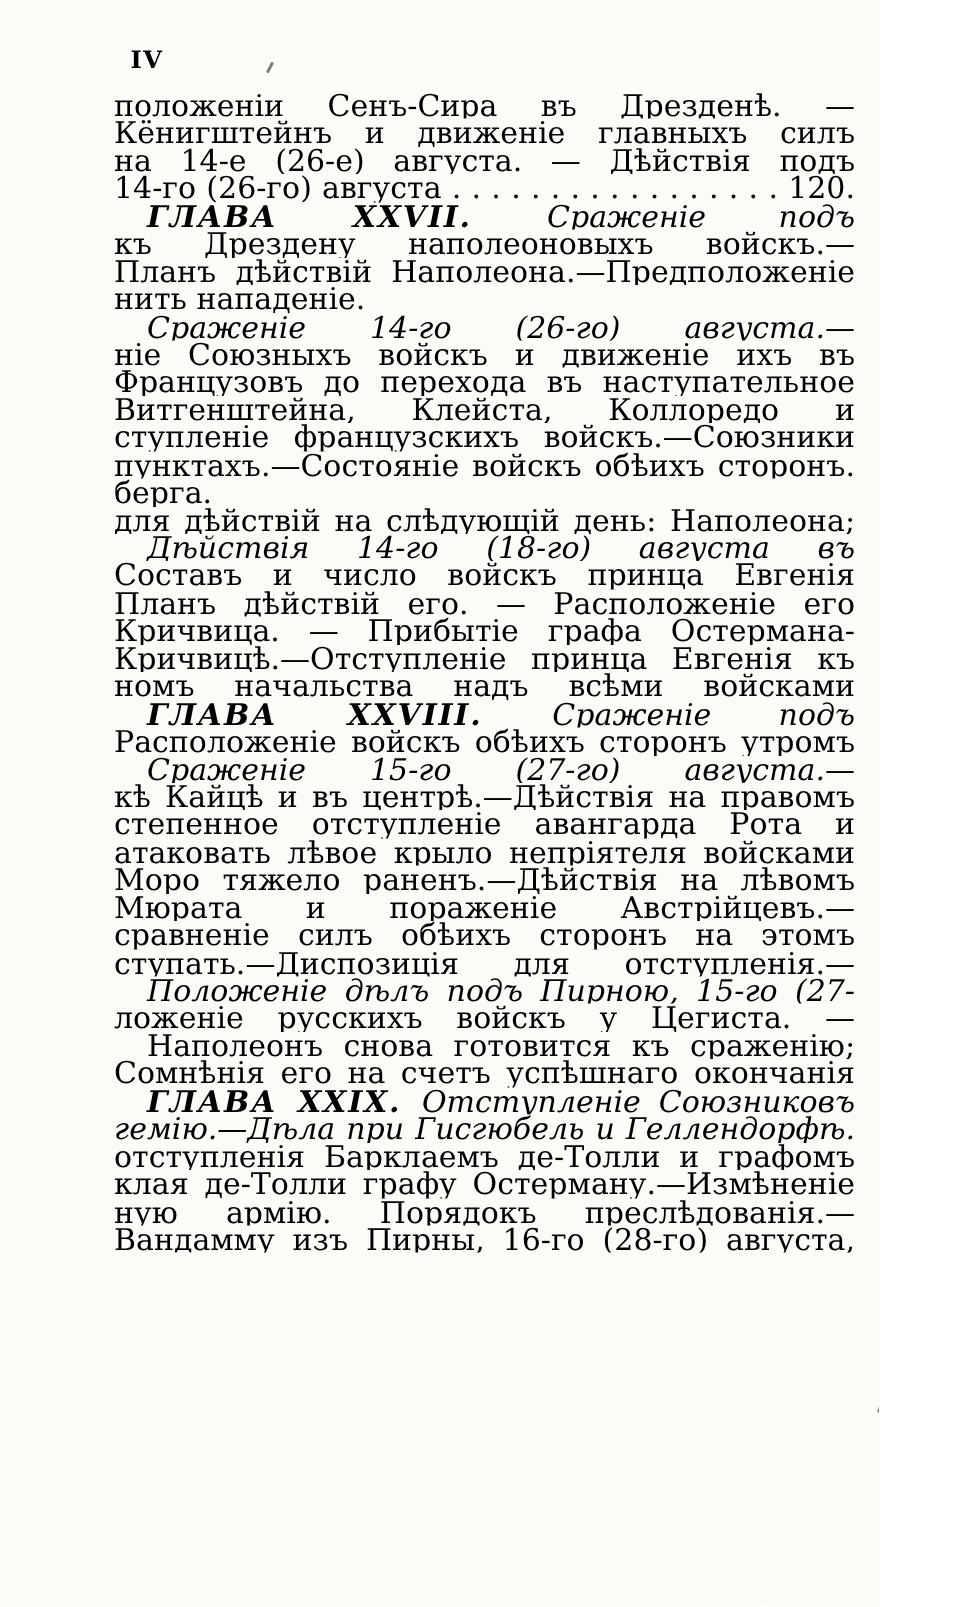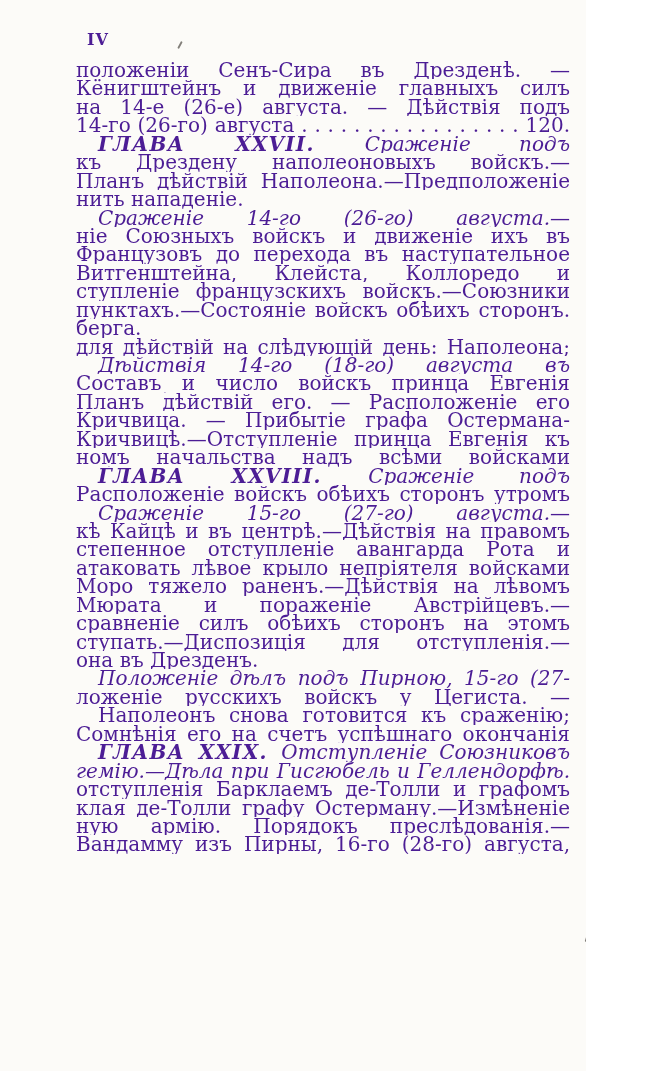--- a/index.html
+++ b/index.html
@@ -5,21 +5,21 @@
   html, body {
     margin: 0;
     padding: 0;
     background: #ffffff;
   }
   .page {
     position: relative;
     width: 586px;
     height: 1071px;
     background: #fcfbf8;
-    color: #4c1d95;
+    color: #000000;
     font-family: "DejaVu Serif", serif;
     overflow: hidden;
   }
   .pagenum {
     position: absolute;
     left: 87px;
     top: 30px;
     font-size: 16px;
     font-weight: bold;
     letter-spacing: 1px;
@@ -98,21 +98,20 @@
       <div class="line ind"><span class="seg-b">ГЛАВА XXVIII. </span><span class="seg-i">Сраженіе подъ Дрезденомъ (продолженіе).—</span></div>
       <div class="line"><span class="seg-r">Расположеніе войскъ обѣихъ сторонъ утромъ 15-го(27-го)августа.</span></div>
       <div class="line ind"><span class="seg-i">Сраженіе 15-го (27-го) августа.</span><span class="seg-r">—Канонада; дѣйствія на рѣч-</span></div>
       <div class="line"><span class="seg-r">кѣ Кайцѣ и въ центрѣ.—Дѣйствія на правомъ крылѣ Союзной</span></div>
       <div class="line"><span class="seg-r">степенное отступленіе авангарда Рота и кавалеріи Рёдера; по-</span></div>
       <div class="line"><span class="seg-r">атаковать лѣвое крыло непріятеля войсками Барклая де-Толли.—</span></div>
       <div class="line"><span class="seg-r">Моро тяжело раненъ.—Дѣйствія на лѣвомъ крылѣ Союзниковъ;</span></div>
       <div class="line"><span class="seg-r">Мюрата и пораженіе Австрійцевъ.—Союзники принуждены от-</span></div>
       <div class="line"><span class="seg-r">сравненіе силъ обѣихъ сторонъ на этомъ пунктѣ; наступленіе</span></div>
       <div class="line"><span class="seg-r">ступать.—Диспозиція для отступленія.—Возвращеніе Наполе-</span></div>
-      <div class="line end"><span class="seg-r">она въ Дрезденъ.</span></div>
       <div class="line ind"><span class="seg-i">Положеніе дѣлъ подъ Пирною, 15-го (27-го) августа.</span><span class="seg-r">—Распо-</span></div>
       <div class="line"><span class="seg-r">ложеніе русскихъ войскъ у Цегиста. — Бездѣйтвіе Вандамма.</span></div>
       <div class="line ind"><span class="seg-r">Наполеонъ снова готовится къ сраженію; распоряженія его.—</span></div>
       <div class="line"><span class="seg-r">Сомнѣнія его на счетъ успѣшнаго окончанія войны . . . . 172.</span></div>
       <div class="line ind"><span class="seg-b">ГЛАВА XXIX. </span><span class="seg-i">Отступленіе Союзниковъ отъ Дрездена въ Бо-</span></div>
       <div class="line"><span class="seg-i">гемію.—Дѣла при Гисгюбель и Геллендорфѣ.</span><span class="seg-r">—Предписаніе Бар-</span></div>
       <div class="line"><span class="seg-r">отступленія Барклаемъ де-Толли и графомъ Кленау. Причины</span></div>
       <div class="line"><span class="seg-r">клая де-Толли графу Остерману.—Измѣненіе диспозиціи для</span></div>
       <div class="line"><span class="seg-r">ную армію. Порядокъ преслѣдованія.—Предписаніе посланное</span></div>
       <div class="line"><span class="seg-r">Вандамму изъ Пирны, 16-го (28-го) августа, въ четыре часа</span></div>

